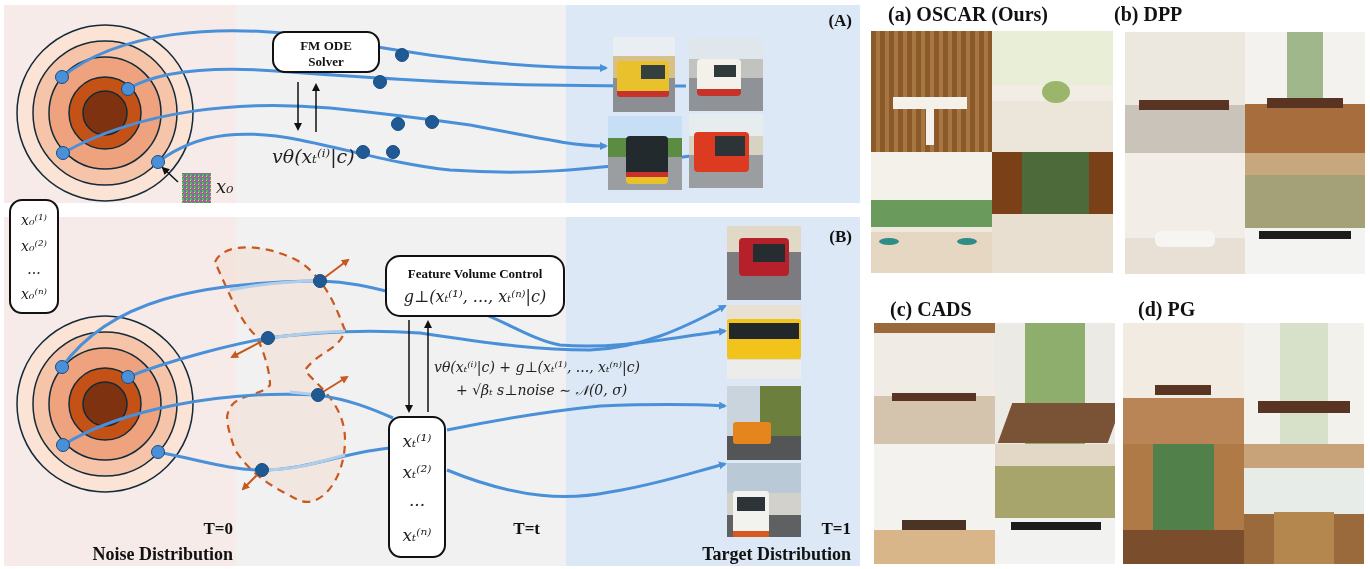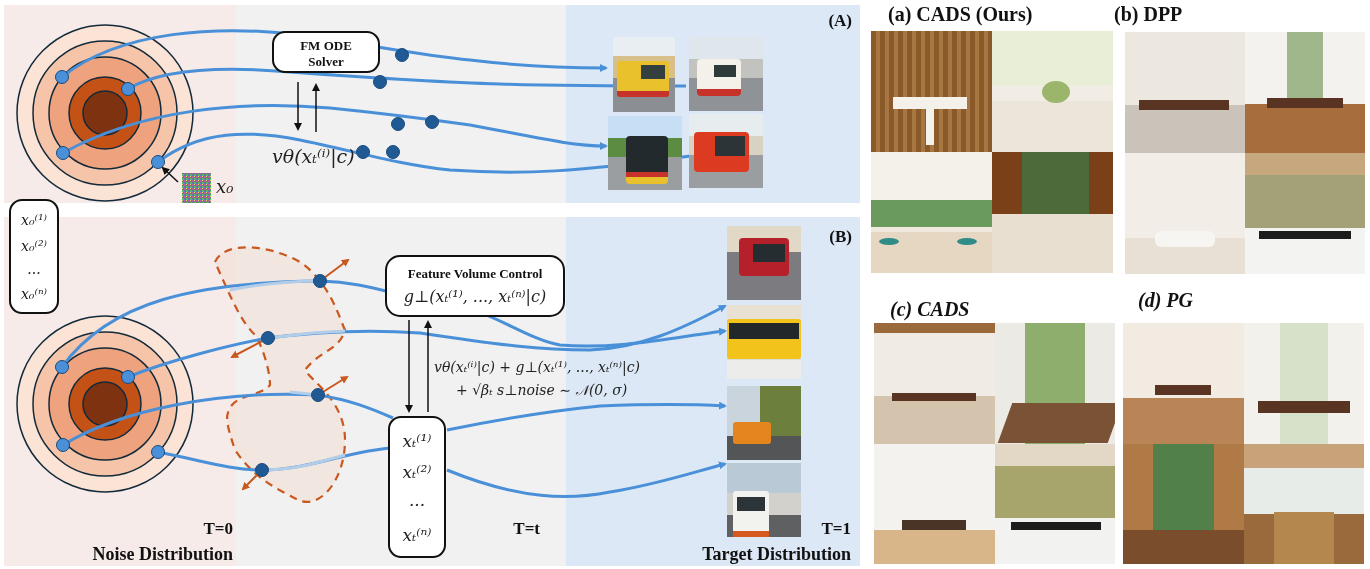--- a/index.html
+++ b/index.html
@@ -207,21 +207,21 @@
     <div style="position:absolute;left:0;top:50px;width:74px;height:24px;background:#545556;"></div>
     <div style="position:absolute;left:6px;top:36px;width:38px;height:22px;background:#e5851e;border-radius:3px;"></div>
   </div>
   <div class="tile" style="left:727px;top:463px;width:74px;height:74px;background:linear-gradient(#b9c9d6 0 40%,#d3d1cc 40% 70%,#5e6061 70%);">
     <div style="position:absolute;left:6px;top:28px;width:36px;height:40px;background:#f2f2ee;border-radius:3px;border-bottom:8px solid #d65a1f;"></div>
     <div style="position:absolute;left:10px;top:34px;width:28px;height:14px;background:#2c3438;"></div>
   </div>
 </div>
 
 <div>
-  <div class="panel-title" style="left:888px;top:3px;">(a) CADS (Ours)</div>
+  <div class="panel-title" style="left:888px;top:3px;">(a) OSCAR (Ours)</div>
   <div class="grid" style="left:871px;top:31px;width:242px;height:242px;">
     <div style="background:repeating-linear-gradient(90deg,#8a5a2b 0 5px,#a87640 5px 9px);">
       <div style="position:absolute;left:22px;top:66px;width:74px;height:12px;background:#f4f1ea;"></div>
       <div style="position:absolute;left:55px;top:78px;width:8px;height:36px;background:#f4f1ea;"></div>
     </div>
     <div style="background:linear-gradient(#e9efd6 0 45%,#f2ede4 45%);">
       <div style="position:absolute;left:0;top:70px;width:121px;height:51px;background:#ece6da;"></div>
       <div style="position:absolute;left:50px;top:50px;width:28px;height:22px;background:#9bb56a;border-radius:50%;"></div>
     </div>
     <div style="background:linear-gradient(#f4f0ea 0 40%,#6a9a5c 40% 62%,#efe9e0 62%);">
@@ -244,37 +244,37 @@
       <div style="position:absolute;left:22px;top:66px;width:76px;height:10px;background:#5a3422;"></div>
     </div>
     <div style="background:linear-gradient(#f2ede6 0 70%,#e8e0d4 70%);">
       <div style="position:absolute;left:30px;top:78px;width:60px;height:16px;background:#f7f5f1;border-radius:6px;"></div>
     </div>
     <div style="background:linear-gradient(#c7a77e 0 18%,#a4a078 18% 62%,#f3f3f1 62%);">
       <div style="position:absolute;left:14px;top:78px;width:92px;height:8px;background:#1c1c1c;"></div>
     </div>
   </div>
 
-  <div class="panel-title" style="left:890px;top:298px;font-style:italic;">(c) CADS</div>
+  <div class="panel-title" style="left:890px;top:298px;">(c) CADS</div>
   <div class="grid" style="left:874px;top:323px;width:241px;height:241px;">
     <div style="background:linear-gradient(#9a6a3c 0 8%,#f0ece5 8% 60%,#d4c3ad 60%);">
       <div style="position:absolute;left:18px;top:70px;width:84px;height:8px;background:#5a3422;"></div>
     </div>
     <div style="background:linear-gradient(90deg,#eceae4 0 25%,#8eae6d 25% 75%,#eceae4 75%);">
       <div style="position:absolute;left:10px;top:80px;width:110px;height:40px;background:#7a5236;transform:skewX(-20deg);"></div>
     </div>
     <div style="background:linear-gradient(#f4f2ee 0 72%,#d9b68a 72%);">
       <div style="position:absolute;left:28px;top:76px;width:64px;height:10px;background:#4a3426;"></div>
     </div>
     <div style="background:linear-gradient(#e3d7c6 0 18%,#a8a56c 18% 62%,#f2f2f0 62%);">
       <div style="position:absolute;left:16px;top:78px;width:90px;height:8px;background:#1c1c1c;"></div>
     </div>
   </div>
 
-  <div class="panel-title" style="left:1138px;top:289px;font-style:italic;">(d) PG</div>
+  <div class="panel-title" style="left:1138px;top:298px;">(d) PG</div>
   <div class="grid" style="left:1123px;top:323px;width:241px;height:241px;">
     <div style="background:linear-gradient(#f1ebe2 0 62%,#b98556 62%);">
       <div style="position:absolute;left:32px;top:62px;width:56px;height:10px;background:#5a3422;"></div>
     </div>
     <div style="background:linear-gradient(90deg,#f3f1ec 0 30%,#d7e0c8 30% 70%,#f3f1ec 70%);">
       <div style="position:absolute;left:14px;top:78px;width:92px;height:12px;background:#5a3422;"></div>
     </div>
     <div style="background:linear-gradient(90deg,#b07a46 0 25%,#52804b 25% 75%,#b07a46 75%);">
       <div style="position:absolute;left:0;top:86px;width:121px;height:35px;background:#7a4e2c;"></div>
     </div>

